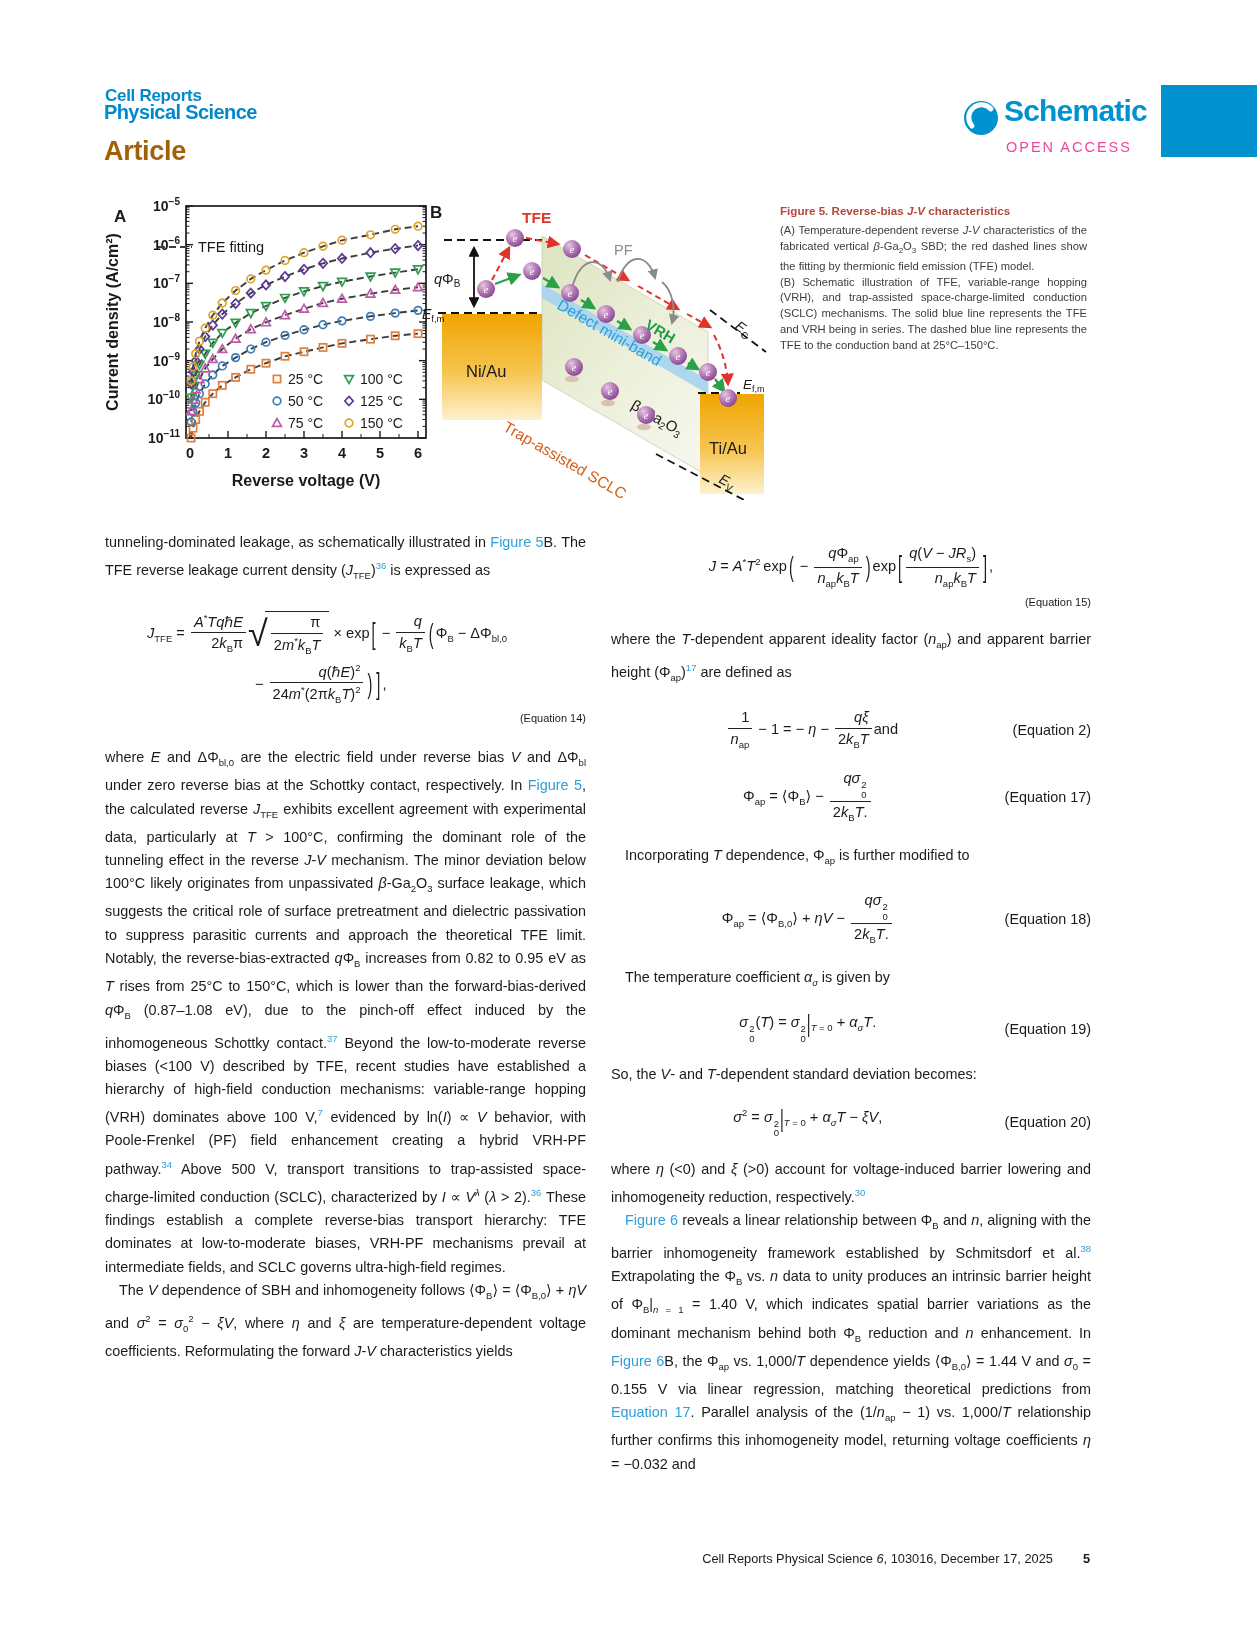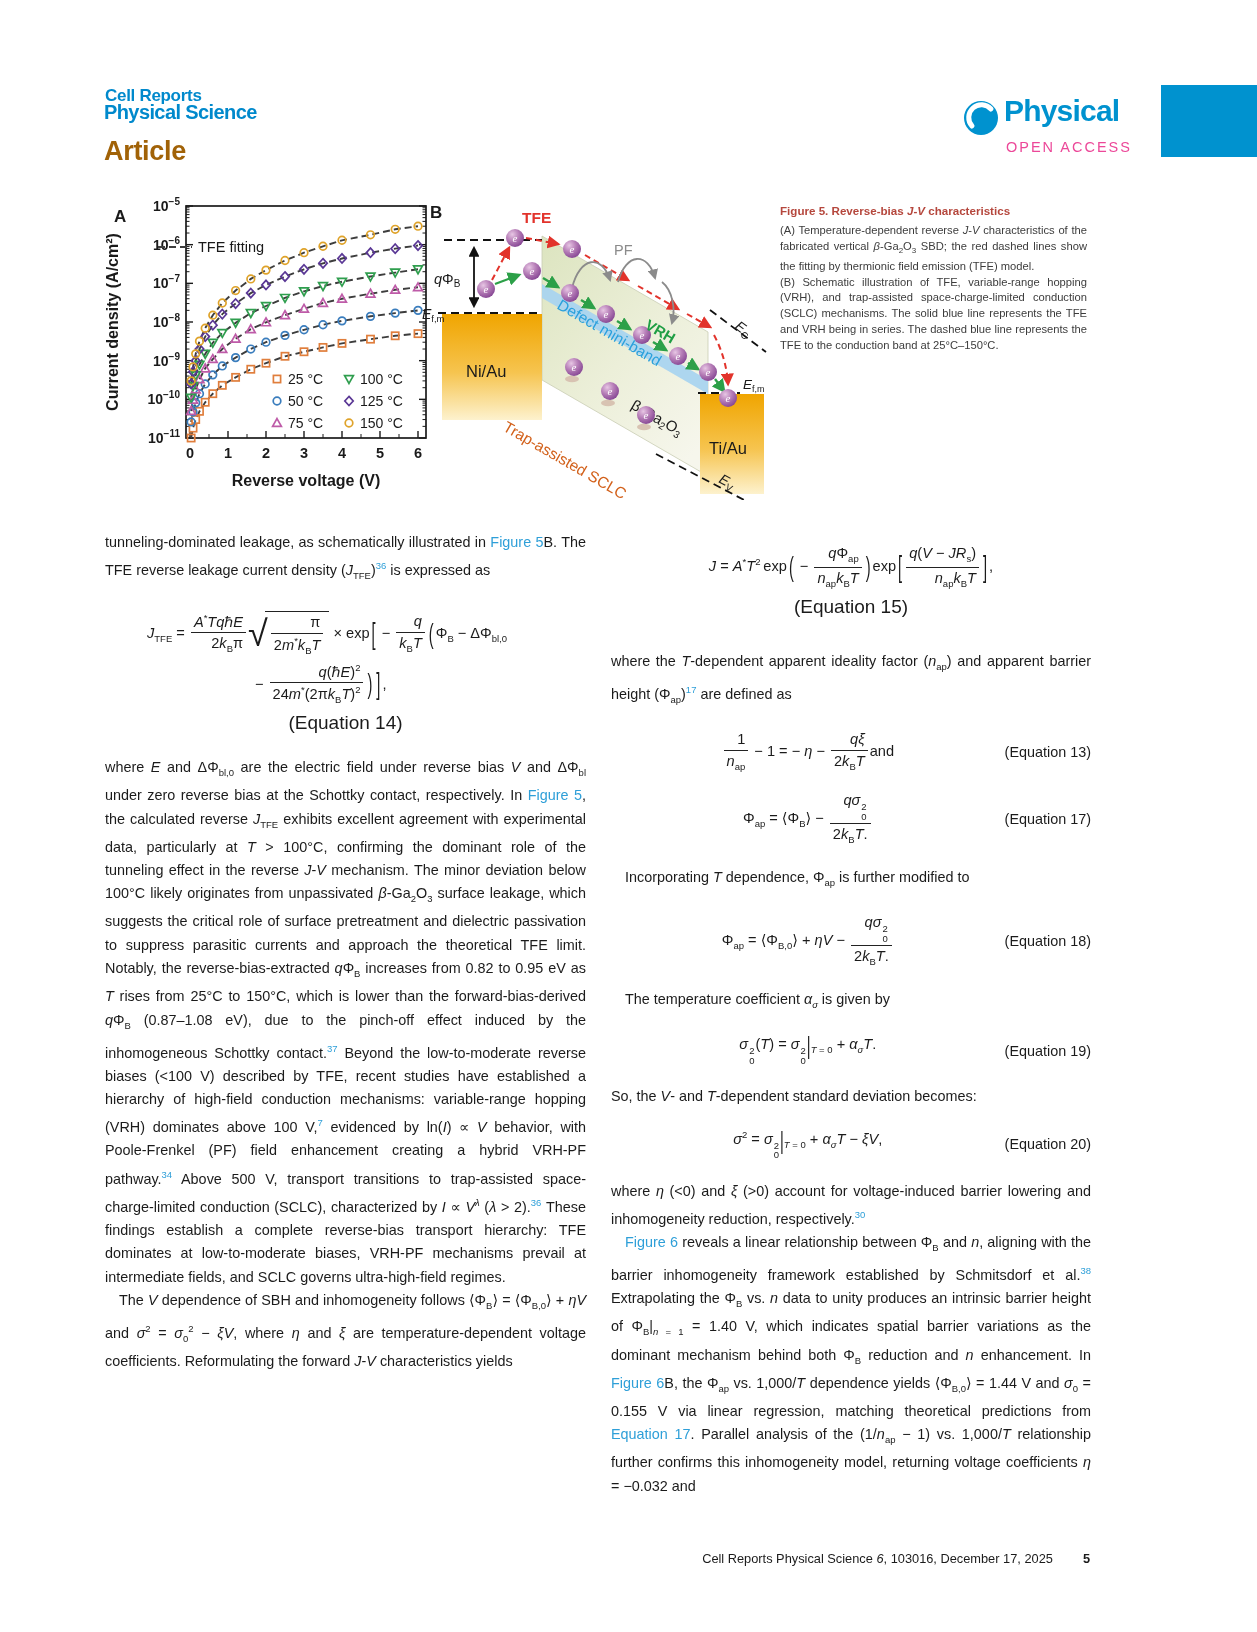--- a/index.html
+++ b/index.html
@@ -25,21 +25,21 @@
   p.body{margin:0;font-size:14.4px;line-height:23.3px;text-align:justify}
   p.ind{text-indent:14px}
   .link{color:#2E9FD8;cursor:pointer}
   sup{font-size:9.5px}
   sub{font-size:9.5px}
   
   .eqblock{margin:24px 0 2px;font-size:14.6px}
   .eqrow{display:flex;align-items:center;margin:20px 0;font-size:14.6px}
   .eqmathc{flex:1;text-align:center}
   .eqnum{font-size:14.4px;white-space:nowrap}
-  .eqnumline{text-align:center;font-size:19px;margin:6px 0 0}
+  .eqnumline{text-align:right;font-size:11px;margin:6px 0 0}
   .eqln{display:block;text-align:left;padding-left:42px}
   .eqln2{padding-left:150px;margin-top:6px}
   .fr{display:inline-block;vertical-align:middle;text-align:right;line-height:1.15;margin:0 2px}
   .fr .n{display:block;padding:0 3px 2px;border-bottom:1.3px solid #222}
   .fr .d{display:block;padding:2px 3px 0}
   .rad{font-size:36px;line-height:0;font-weight:400;vertical-align:middle;margin-right:-3px}
   .rbar{display:inline-block;border-top:1.4px solid #222;vertical-align:middle;padding:2px 4px 0}
   .bp{display:inline-block;transform:scaleY(1.9);margin:0 2px;vertical-align:-1px;font-weight:300}
   .bk{display:inline-block;transform:scaleY(2.0);margin:0 2px;vertical-align:-1px;font-weight:300}
   .ss{display:inline-flex;flex-direction:column;font-size:9.5px;line-height:1;vertical-align:-5px;margin:0 1px;font-style:normal}
@@ -56,21 +56,21 @@
   <div class="jr1">Cell Reports</div>
   <div class="jr2">Physical Science</div>
   <div class="artlbl">Article</div>
 
   <div class="cplogo">
     <svg width="40" height="42" viewBox="0 0 40 42">
       <circle cx="19" cy="21" r="17" fill="#0092CF"></circle>
       <path d="M10 29 A12.5 12.5 0 1 1 29 12" stroke="#ffffff" stroke-width="5" fill="none" stroke-linecap="round"></path>
     </svg>
   </div>
-  <div class="cptext">Physical</div>
+  <div class="cptext">Schematic</div>
   <div class="oa">OPEN ACCESS</div>
   <div class="bluetab"></div>
 
   <svg id="chartA" class="chartA" width="336" height="298" viewBox="0 0 336 298">
       <rect x="86" y="10" width="240" height="232" fill="none" stroke="#1a1a1a" stroke-width="1.7"></rect>
       <line x1="86" y1="10" x2="93" y2="10" stroke="#1a1a1a" stroke-width="1.4"></line>
       <line x1="326" y1="10" x2="319" y2="10" stroke="#1a1a1a" stroke-width="1.4"></line>
       <text x="80" y="15" text-anchor="end" font-size="14" font-weight="bold" fill="#1a1a1a"><tspan>10</tspan><tspan dy="-6" font-size="10">−5</tspan></text>
       <line x1="86" y1="37.02684016765939" x2="89.5" y2="37.02684016765939" stroke="#1a1a1a" stroke-width="1"></line>
       <line x1="326" y1="37.02684016765939" x2="322.5" y2="37.02684016765939" stroke="#1a1a1a" stroke-width="1"></line>
@@ -465,24 +465,24 @@
     <p class="body">tunneling-dominated leakage, as schematically illustrated in <span class="link">Figure 5</span>B. The TFE reverse leakage current density (<i>J</i><sub>TFE</sub>)<sup class="link">36</sup> is expressed as</p>
     <div class="eqblock"><span><span class="eqln"><i>J</i><sub>TFE</sub>&nbsp;=&nbsp;<span class="fr"><span class="n"><i>A</i><sup>*</sup><i>Tq</i>ℏ<i>E</i></span><span class="d">2<i>k</i><sub>B</sub>π</span></span><span class="rad">√</span><span class="rbar"><span class="fr"><span class="n">π</span><span class="d">2<i>m</i><sup>*</sup><i>k</i><sub>B</sub><i>T</i></span></span></span>&nbsp;×&nbsp;exp<span class="bk">[</span>&nbsp;−&nbsp;<span class="fr"><span class="n"><i>q</i></span><span class="d"><i>k</i><sub>B</sub><i>T</i></span></span><span class="bp">(</span>Φ<sub>B</sub>&nbsp;−&nbsp;ΔΦ<sub>bl,0</sub></span><span class="eqln eqln2">−&nbsp;<span class="fr"><span class="n"><i>q</i>(ℏ<i>E</i>)<sup>2</sup></span><span class="d">24<i>m</i><sup>*</sup>(2π<i>k</i><sub>B</sub><i>T</i>)<sup>2</sup></span></span><span class="bp">)</span><span class="bk">]</span>,</span></span></div>
     <div class="eqnumline">(Equation 14)</div>
     <p class="body" style="margin-top:22px">where <i>E</i> and ΔΦ<sub>bl,0</sub> are the electric field under reverse bias <i>V</i> and ΔΦ<sub>bl</sub> under zero reverse bias at the Schottky contact, respectively. In <span class="link">Figure 5</span>, the calculated reverse <i>J</i><sub>TFE</sub> exhibits excellent agreement with experimental data, particularly at <i>T</i> &gt; 100°C, confirming the dominant role of the tunneling effect in the reverse <i>J</i>-<i>V</i> mechanism. The minor deviation below 100°C likely originates from unpassivated <i>β</i>-Ga<sub>2</sub>O<sub>3</sub> surface leakage, which suggests the critical role of surface pretreatment and dielectric passivation to suppress parasitic currents and approach the theoretical TFE limit. Notably, the reverse-bias-extracted <i>q</i>Φ<sub>B</sub> increases from 0.82 to 0.95 eV as <i>T</i> rises from 25°C to 150°C, which is lower than the forward-bias-derived <i>q</i>Φ<sub>B</sub> (0.87–1.08 eV), due to the pinch-off effect induced by the inhomogeneous Schottky contact.<sup class="link">37</sup> Beyond the low-to-moderate reverse biases (&lt;100 V) described by TFE, recent studies have established a hierarchy of high-field conduction mechanisms: variable-range hopping (VRH) dominates above 100 V,<sup class="link">7</sup> evidenced by ln(<i>I</i>) ∝ <i>V</i> behavior, with Poole-Frenkel (PF) field enhancement creating a hybrid VRH-PF pathway.<sup class="link">34</sup> Above 500 V, transport transitions to trap-assisted space-charge-limited conduction (SCLC), characterized by <i>I</i> ∝ <i>V</i><sup><i>λ</i></sup> (<i>λ</i> &gt; 2).<sup class="link">36</sup> These findings establish a complete reverse-bias transport hierarchy: TFE dominates at low-to-moderate biases, VRH-PF mechanisms prevail at intermediate fields, and SCLC governs ultra-high-field regimes.</p>
     <p class="body ind">The <i>V</i> dependence of SBH and inhomogeneity follows ⟨Φ<sub>B</sub>⟩ = ⟨Φ<sub>B,0</sub>⟩ + <i>ηV</i> and <i>σ</i><sup>2</sup> = <i>σ</i><sub>0</sub><sup>2</sup> − <i>ξV</i>, where <i>η</i> and <i>ξ</i> are temperature-dependent voltage coefficients. Reformulating the forward <i>J</i>-<i>V</i> characteristics yields</p>
   </div>
 
   <div class="colR">
     <div class="eqblock" style="text-align:center;margin-top:14px"><span><i>J</i>&nbsp;=&nbsp;<i>A</i><sup>*</sup><i>T</i><sup>2</sup> exp<span class="bp">(</span>&nbsp;−&nbsp;<span class="fr"><span class="n"><i>q</i>Φ<sub>ap</sub></span><span class="d"><i>n</i><sub>ap</sub><i>k</i><sub>B</sub><i>T</i></span></span><span class="bp">)</span>exp<span class="bk">[</span><span class="fr"><span class="n"><i>q</i>(<i>V</i>&nbsp;−&nbsp;<i>JR</i><sub>s</sub>)</span><span class="d"><i>n</i><sub>ap</sub><i>k</i><sub>B</sub><i>T</i></span></span><span class="bk">]</span>,</span></div>
     <div class="eqnumline">(Equation 15)</div>
-    <p class="body" style="margin-top:32px">where the <i>T</i>-dependent apparent ideality factor (<i>n</i><sub>ap</sub>) and apparent barrier height (Φ<sub>ap</sub>)<sup class="link">17</sup> are defined as</p>
+    <p class="body" style="margin-top:20px">where the <i>T</i>-dependent apparent ideality factor (<i>n</i><sub>ap</sub>) and apparent barrier height (Φ<sub>ap</sub>)<sup class="link">17</sup> are defined as</p>
     <div class="eqrow">
       <div class="eqmathc"><span class="fr"><span class="n">1</span><span class="d"><i>n</i><sub>ap</sub></span></span>&nbsp;−&nbsp;1&nbsp;=&nbsp;−&nbsp;<i>η</i>&nbsp;−&nbsp;<span class="fr"><span class="n"><i>qξ</i></span><span class="d">2<i>k</i><sub>B</sub><i>T</i></span></span>and</div>
-      <div class="eqnum">(Equation 13)</div>
+      <div class="eqnum">(Equation 2)</div>
     </div>
     <div class="eqrow">
       <div class="eqmathc">Φ<sub>ap</sub>&nbsp;=&nbsp;⟨Φ<sub>B</sub>⟩&nbsp;−&nbsp;<span class="fr"><span class="n"><i>qσ</i><span class="ss">
                 <span>2</span>
                 <span>0</span>
               </span></span><span class="d">2<i>k</i><sub>B</sub><i>T</i>.</span></span></div>
       <div class="eqnum">(Equation 17)</div>
     </div>
     <p class="body ind">Incorporating <i>T</i> dependence, Φ<sub>ap</sub> is further modified to</p>
     <div class="eqrow">

